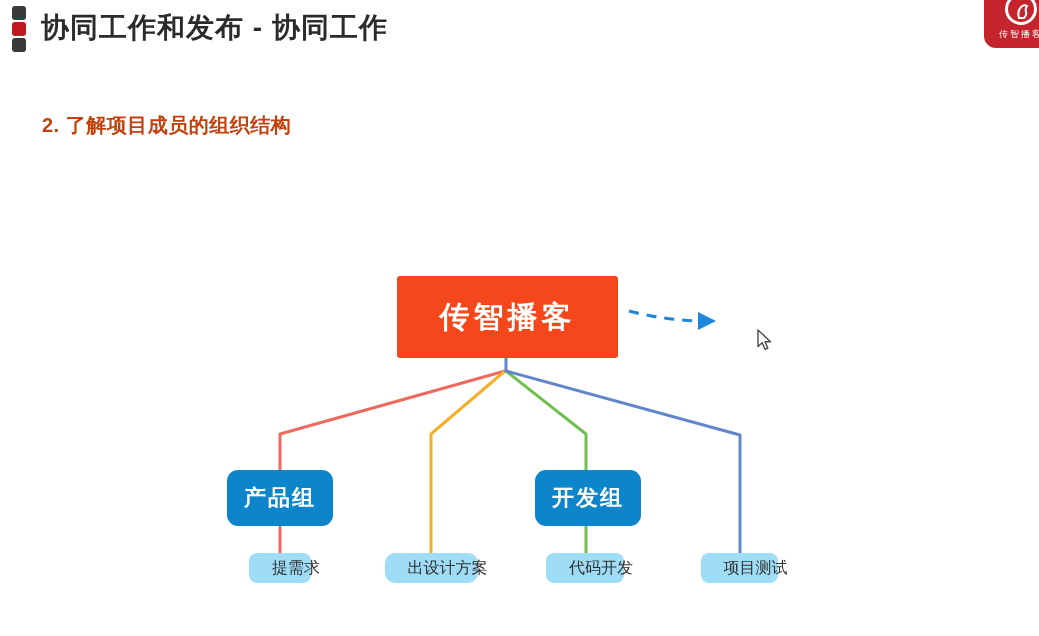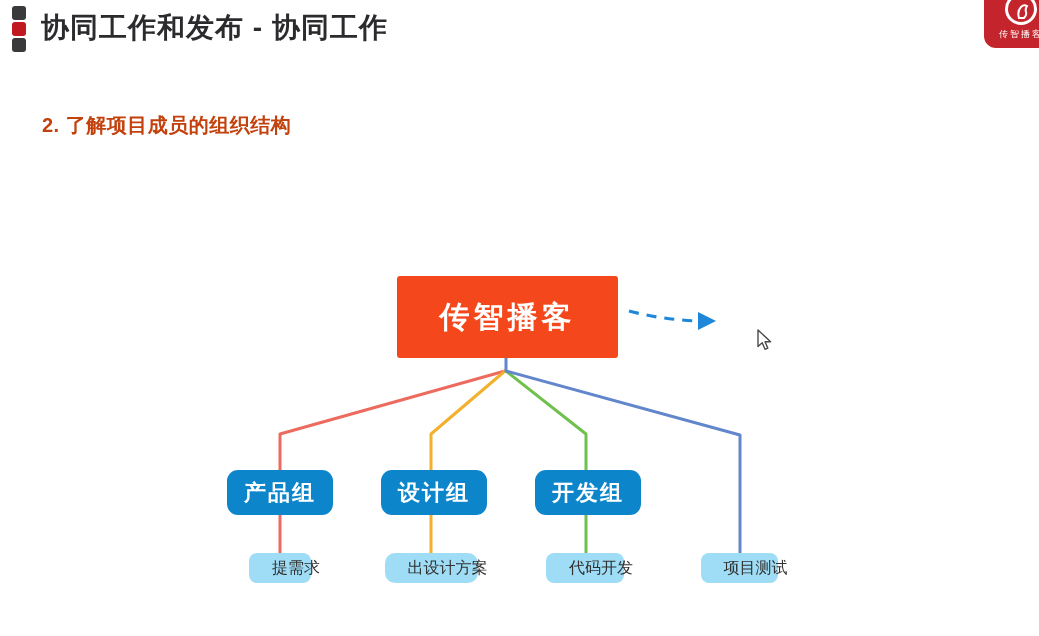--- a/index.html
+++ b/index.html
@@ -49,21 +49,21 @@
     color: #ffffff; font-size: 30px; font-weight: bold; letter-spacing: 4px;
   }
   .note-box {
     position: absolute; left: 711px; top: 283px; width: 233px; height: 69px;
     background: #9c9c9c; border-radius: 9px;
     display: flex; flex-direction: column; align-items: center; justify-content: center;
     color: #fafafa; font-size: 18px; font-weight: bold; line-height: 28px;
     text-align: center; white-space: nowrap;
   }
   .group-box {
-    position: absolute; top: 470px; width: 106px; height: 45px;
+    position: absolute; top: 470px; width: 106px; height: 56px;
     background: #0c85ca; border-radius: 11px;
     display: flex; align-items: center; justify-content: center;
     color: #ffffff; font-size: 22px; font-weight: bold; letter-spacing: 2px;
   }
   .g0 { left: 227px; } .g1 { left: 381px; } .g2 { left: 535px; } .g3 { left: 687px; }
   .task-box {
     position: absolute; top: 553px; height: 30px;
     background: #9fddf6; border-radius: 8px;
     display: flex; align-items: center; justify-content: center;
     color: #303030; font-size: 16px; white-space: nowrap; padding-left: 32px;
@@ -105,21 +105,20 @@
     <polyline points="506,357 506,371 740,435 740,554" fill="none" stroke-width="3" stroke-linejoin="round" stroke-linecap="round" stroke="#6286CC"></polyline>
 
     <path d="M 629 311 C 652 317 675 320 697 321" fill="none" stroke-width="3.2" stroke-dasharray="10 8" stroke="#1E87DA"></path>
     <polygon points="698,312 716,321 698,330" fill="#1E87DA"></polygon>
   </svg>
 
   <div class="root-box">传智播客</div>
 
 
   <div class="group-box g0">产品组</div>
-  <div class="group-box g1">设计组</div>
   <div class="group-box g2">开发组</div>
 
   <div class="task-box t0">提需求</div>
   <div class="task-box t1">出设计方案</div>
   <div class="task-box t2">代码开发</div>
   <div class="task-box t3">项目测试</div>
 
   <svg class="cursor" width="16" height="23" viewBox="0 0 16 23">
     <path d="M1,1 L1,17.5 L5.2,13.8 L8,20.3 L10.8,19.1 L8,12.8 L13.6,12.8 Z" fill="#ffffff" stroke="#4a4a4a" stroke-width="1.4" stroke-linejoin="round"></path>
   </svg>

